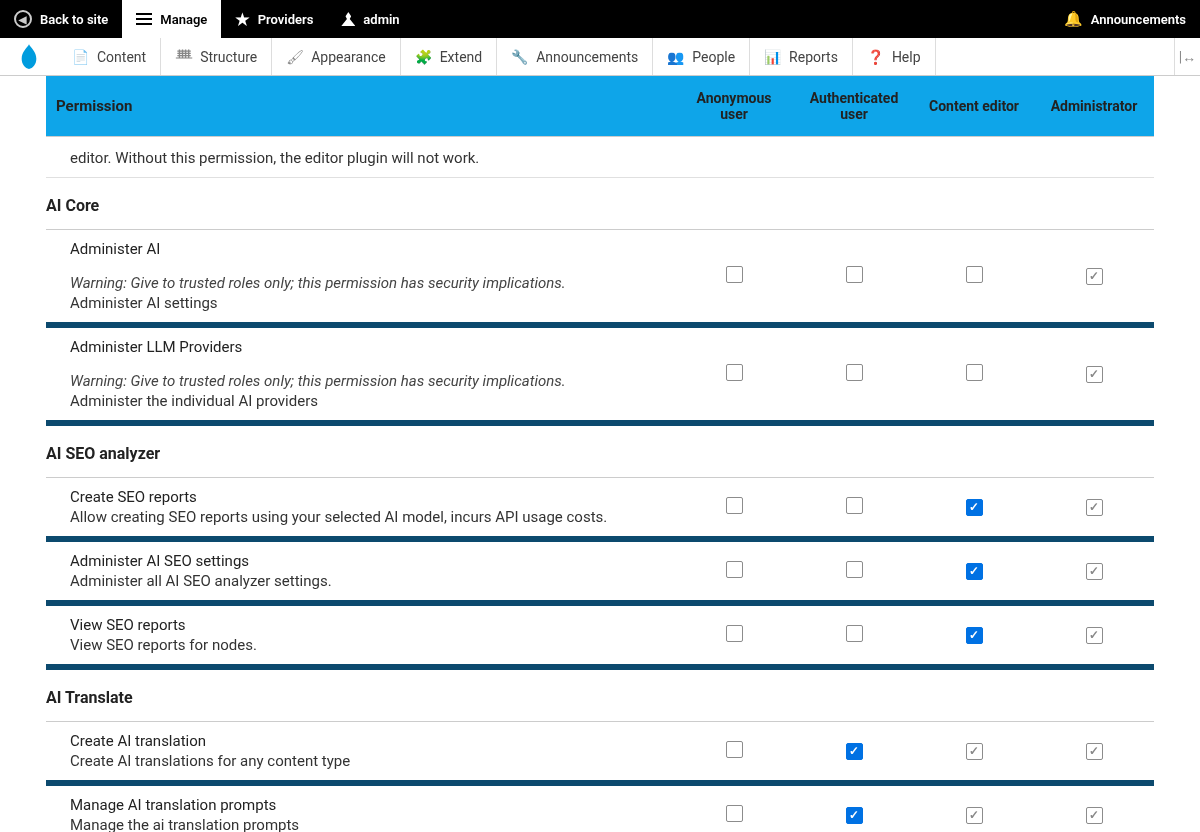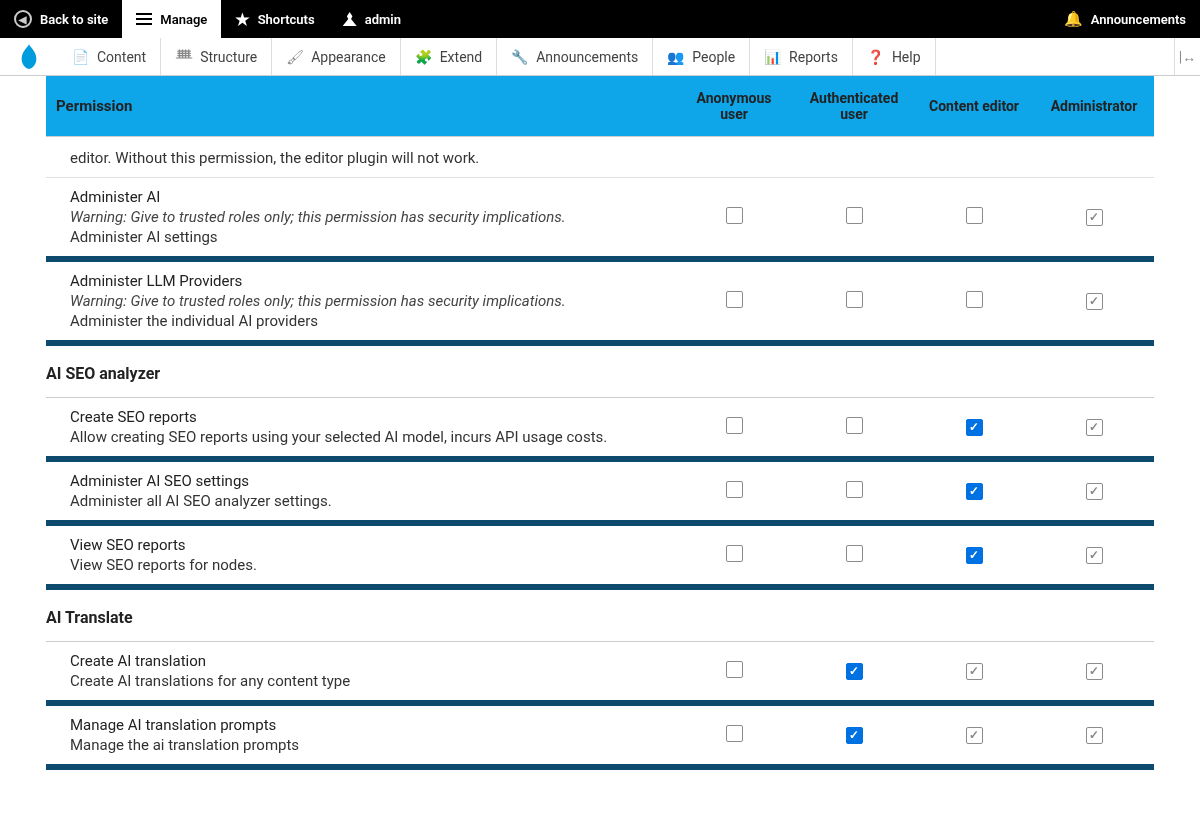--- a/index.html
+++ b/index.html
@@ -31,21 +31,21 @@
   .perm-wrap { padding: 0 46px; }
   table { width:100%; border-collapse:collapse; }
   thead th { background:#0ea5e9; border-bottom:1px solid #ccc; padding:14px 10px; text-align:left; font-size:15px; font-weight:700; }
   thead th.role { text-align:center; font-size:14px; width:120px; }
   td { padding:10px 12px; vertical-align:middle; border-bottom:6px solid #0c4a6e; }
   td.role-cell { text-align:center; width:120px; }
   tr.group-row td { font-size:16px; font-weight:700; padding:18px 0 14px; border-bottom:1px solid #ccc; }
   tr.partial-row td { border-bottom:1px solid #e0e0e0; }
   .perm-cell { padding-left:24px; font-size:15px; }
   .perm-title { color:#222; }
-  .perm-warn { font-style:italic; color:#444; margin-top:2px; }
+  .perm-warn { font-style:italic; color:#444; margin-top:16px; }
   .perm-desc { color:#333; margin-top:2px; }
   
   
   .cb { width:17px; height:17px; border:1px solid #8c8c8c; border-radius:2px; display:inline-flex; align-items:center; justify-content:center; background:#fff; cursor:pointer; }
   .cb.checked-blue { background:#0071e3; border-color:#0071e3; }
   .cb.checked-gray { background:#fff; }
   .cb .tick-w { color:#fff; font-size:12px; font-weight:900; line-height:0; }
   .cb .tick-g { color:#888; font-size:12px; font-weight:900; line-height:0; }
 </style>
 </head>
@@ -57,21 +57,21 @@
         <span>◀</span>
       </span>
     <span>Back to site</span>
   </div>
   <div class="toolbar-item active">
     <span class="hamburger"></span>
     <span>Manage</span>
   </div>
   <div class="toolbar-item">
     <span class="star">★</span>
-    <span>Shortcuts</span>
+    <span>Providers</span>
   </div>
   <div class="toolbar-item">
     <span class="person"></span>
     <span>admin</span>
   </div>
   <div class="toolbar-right">
     <div class="toolbar-item">
       <span class="bell">🔔</span>
       <span>Announcements</span>
     </div>
@@ -133,20 +133,23 @@
     <tbody id="perm-body">
         <tr class="partial-row">
           <td class="perm-cell">
             <div class="perm-desc">editor. Without this permission, the editor plugin will not work.</div>
           </td>
           <td class="role-cell"></td>
           <td class="role-cell"></td>
           <td class="role-cell"></td>
           <td class="role-cell"></td>
         </tr>
+        <tr class="group-row">
+          <td colspan="5">AI Core</td>
+        </tr>
         <tr>
           <td class="perm-cell">
             <div class="perm-title">Administer AI</div>
             <div class="perm-warn">Warning: Give to trusted roles only; this permission has security implications.</div>
             <div class="perm-desc">Administer AI settings</div>
           </td>
           <td class="role-cell"><span class="cb"></span></td>
           <td class="role-cell"><span class="cb"></span></td>
           <td class="role-cell"><span class="cb"></span></td>
           <td class="role-cell"><span class="cb checked-gray">

